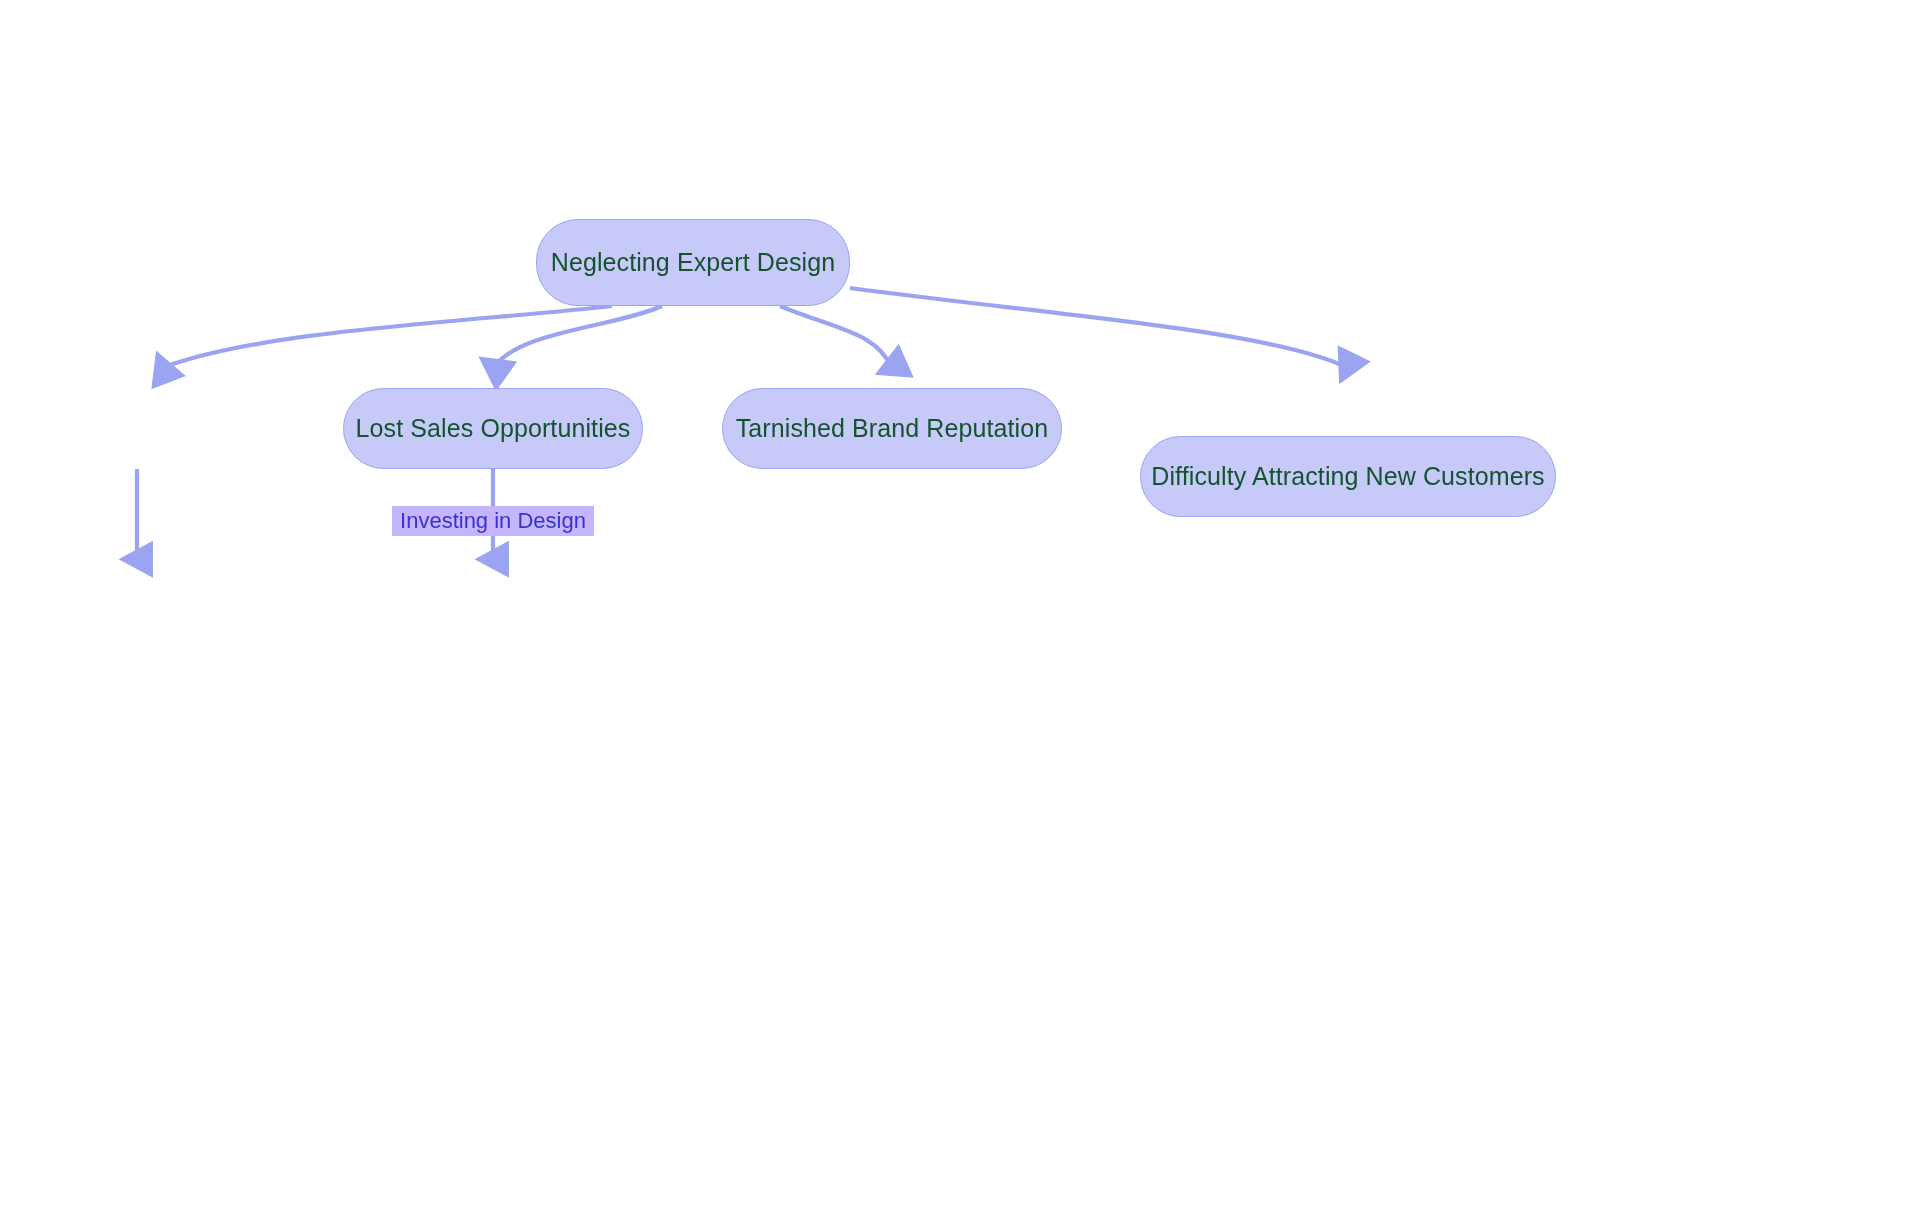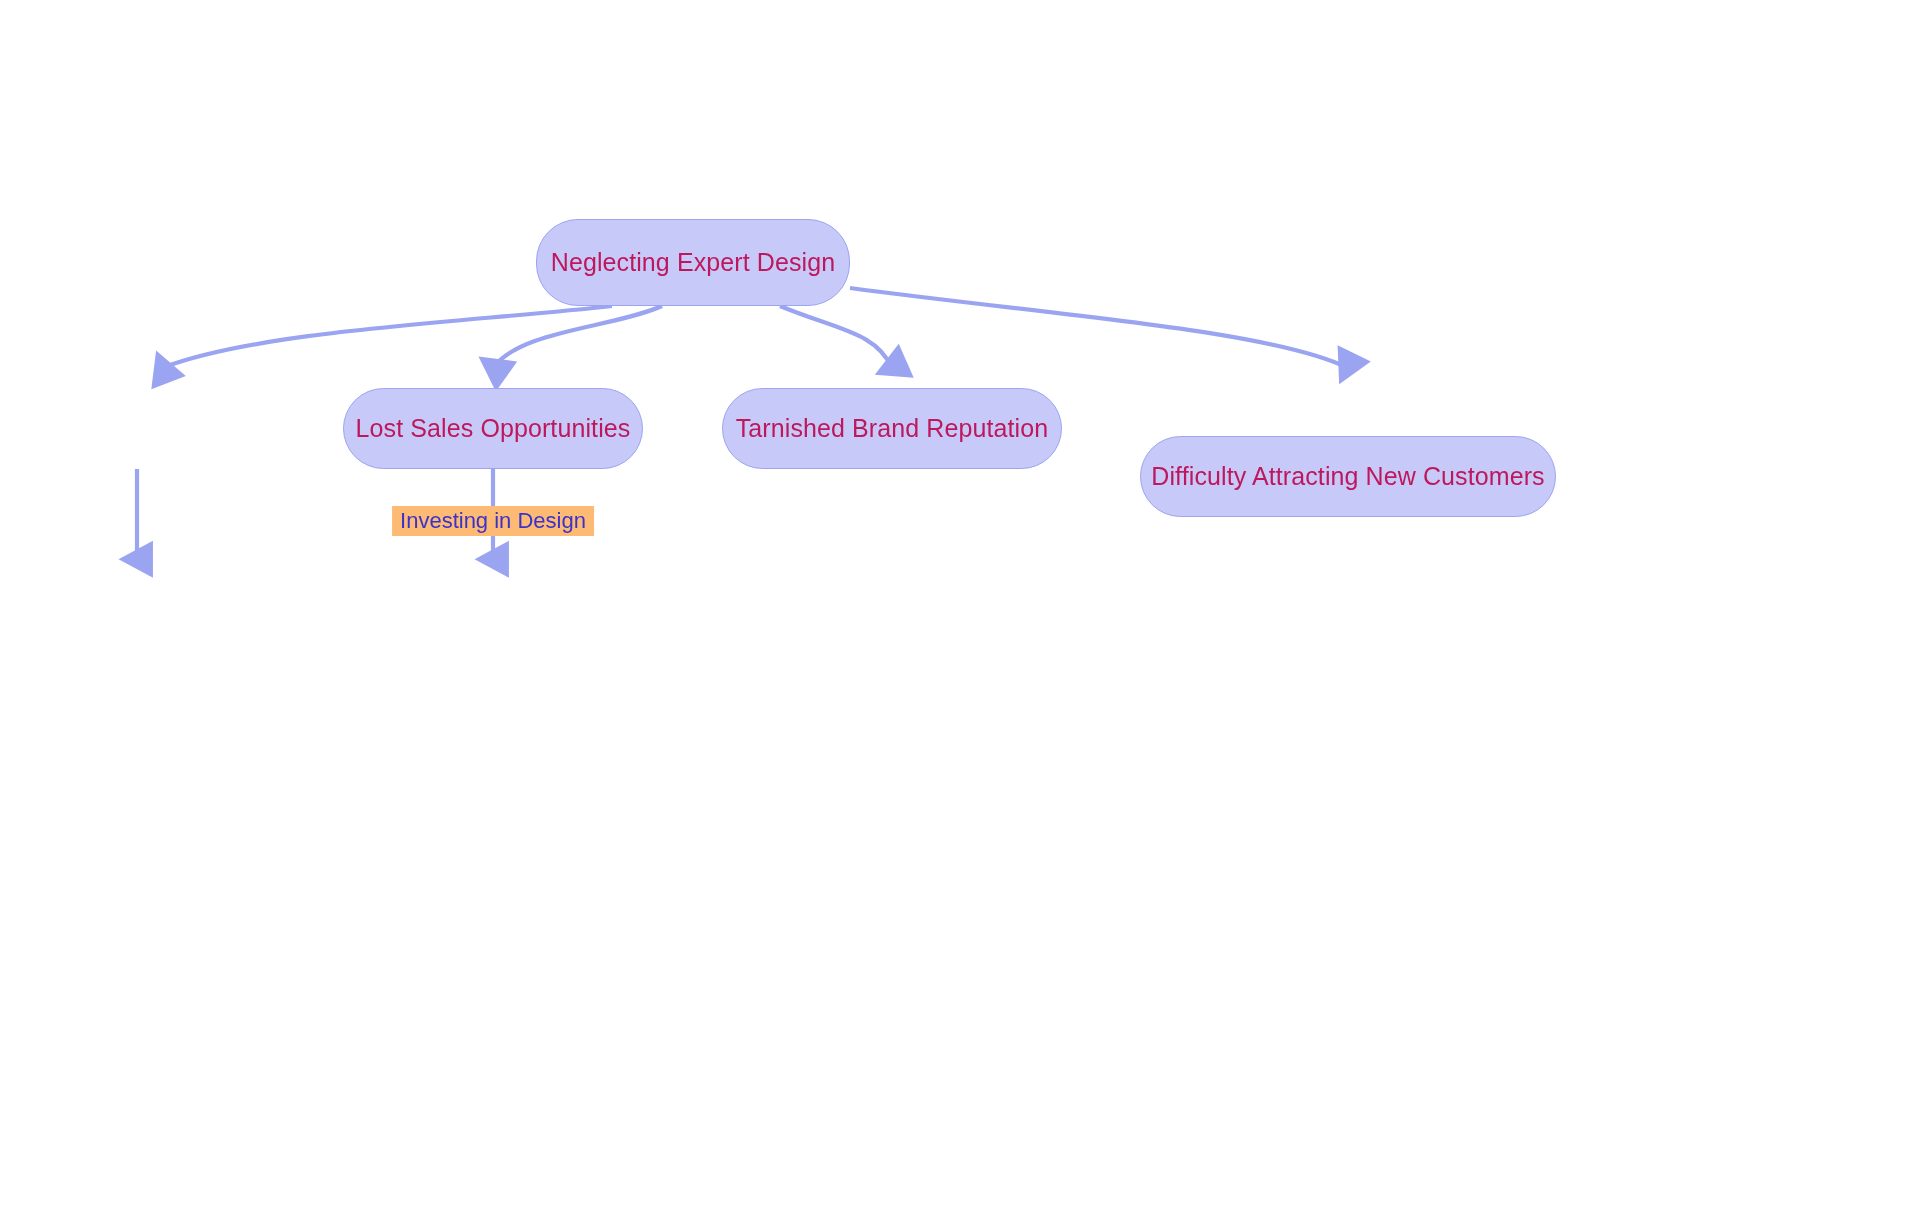--- a/index.html
+++ b/index.html
@@ -30,32 +30,32 @@
   }
   .node {
     position: absolute;
     box-sizing: border-box;
     background: #c7caf9;
     border: 1.6px solid #9aa4f0;
     border-radius: 42px;
     display: flex;
     align-items: center;
     justify-content: center;
-    color: #be185d;
+    color: #14532d;
     font-size: 25px;
     font-weight: 400;
     letter-spacing: 0.1px;
     white-space: nowrap;
     padding: 0 28px;
   }
   .edge-label {
     position: absolute;
     color: #3b32cc;
     font-size: 22px;
-    background: #fdba74;
+    background: #c4b5fd;
     padding: 2px 8px;
     white-space: nowrap;
     transform: translate(-50%, -50%);
   }
   
   .logo {
     position: absolute;
     display: flex;
     align-items: center;
     gap: 13px;

